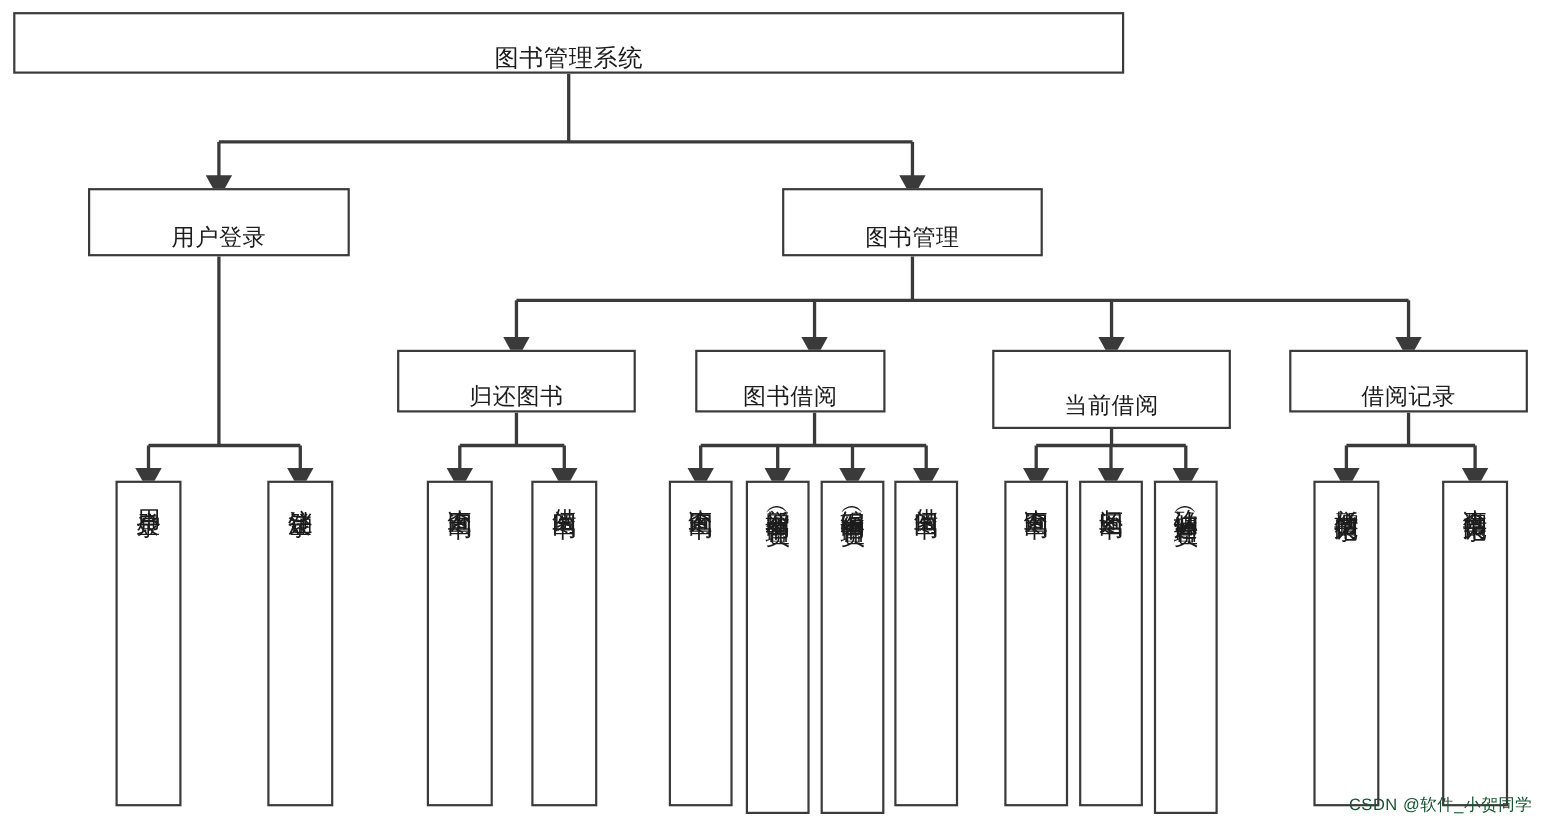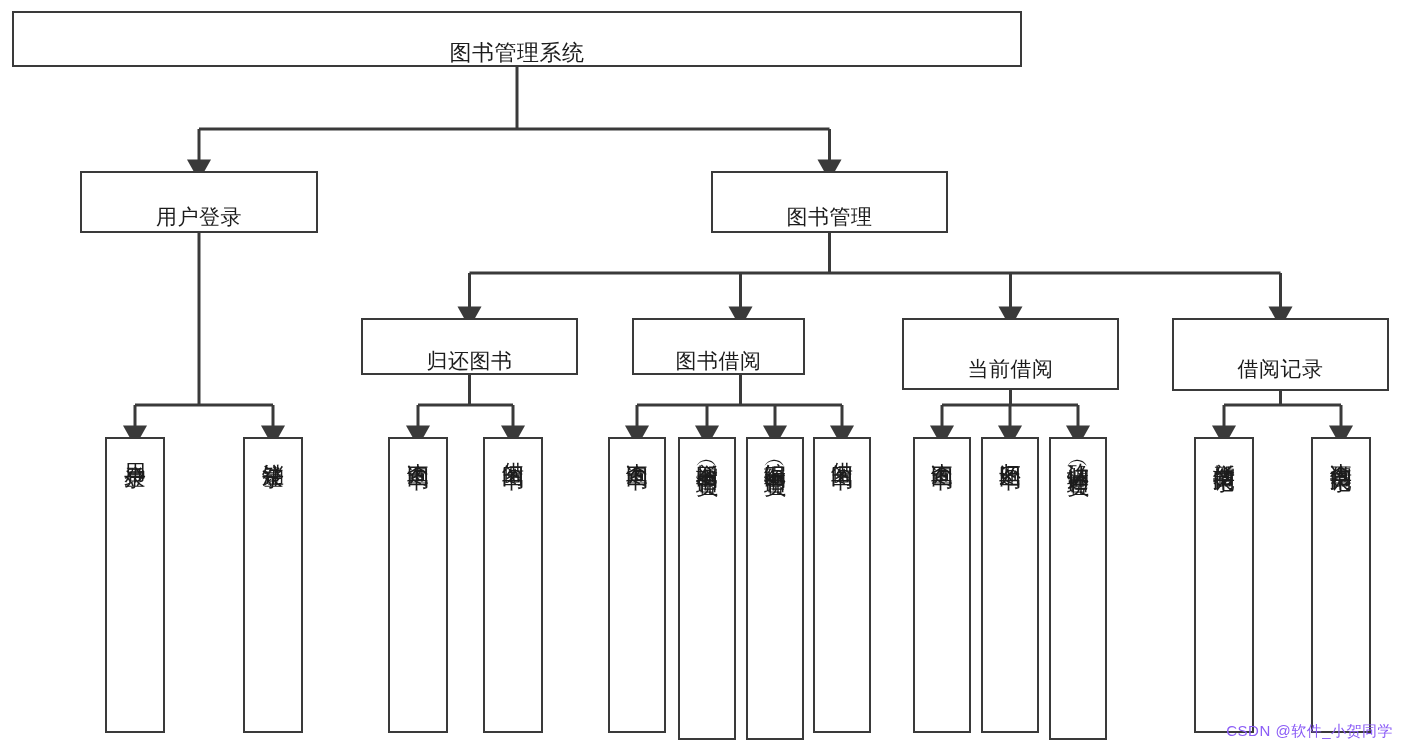--- a/index.html
+++ b/index.html
@@ -60,21 +60,21 @@
     font-size: 22px;
     line-height: 1.0;
     letter-spacing: 2px;
     white-space: nowrap;
   }
   .watermark {
     position: absolute;
     right: 12px;
     bottom: 6px;
     font-size: 15px;
-    color: #8b5cf6;
+    color: #14532d;
     z-index: 5;
     white-space: nowrap;
     letter-spacing: 0.5px;
     text-align: right;
   }
 </style>
 </head>
 <body>
 
 <div id="canvas">
@@ -134,21 +134,21 @@
       </div>
       <div class="node horiz" style="left: 361px; top: 318px; width: 217px; height: 57px;">
         <span class="lbl">归还图书</span>
       </div>
       <div class="node horiz" style="left: 632px; top: 318px; width: 173px; height: 57px;">
         <span class="lbl">图书借阅</span>
       </div>
       <div class="node horiz" style="left: 902px; top: 318px; width: 217px; height: 72px;">
         <span class="lbl">当前借阅</span>
       </div>
-      <div class="node horiz" style="left: 1172px; top: 318px; width: 217px; height: 73px;">
+      <div class="node horiz" style="left: 1172px; top: 318px; width: 217px; height: 57px;">
         <span class="lbl">借阅记录</span>
       </div>
       <div class="node vert" style="left: 105px; top: 437px; width: 60px; height: 296px;">
         <span class="lbl">用户登录</span>
       </div>
       <div class="node vert" style="left: 243px; top: 437px; width: 60px; height: 296px;">
         <span class="lbl">注销登录</span>
       </div>
       <div class="node vert" style="left: 388px; top: 437px; width: 60px; height: 296px;">
         <span class="lbl">查询图书</span>

